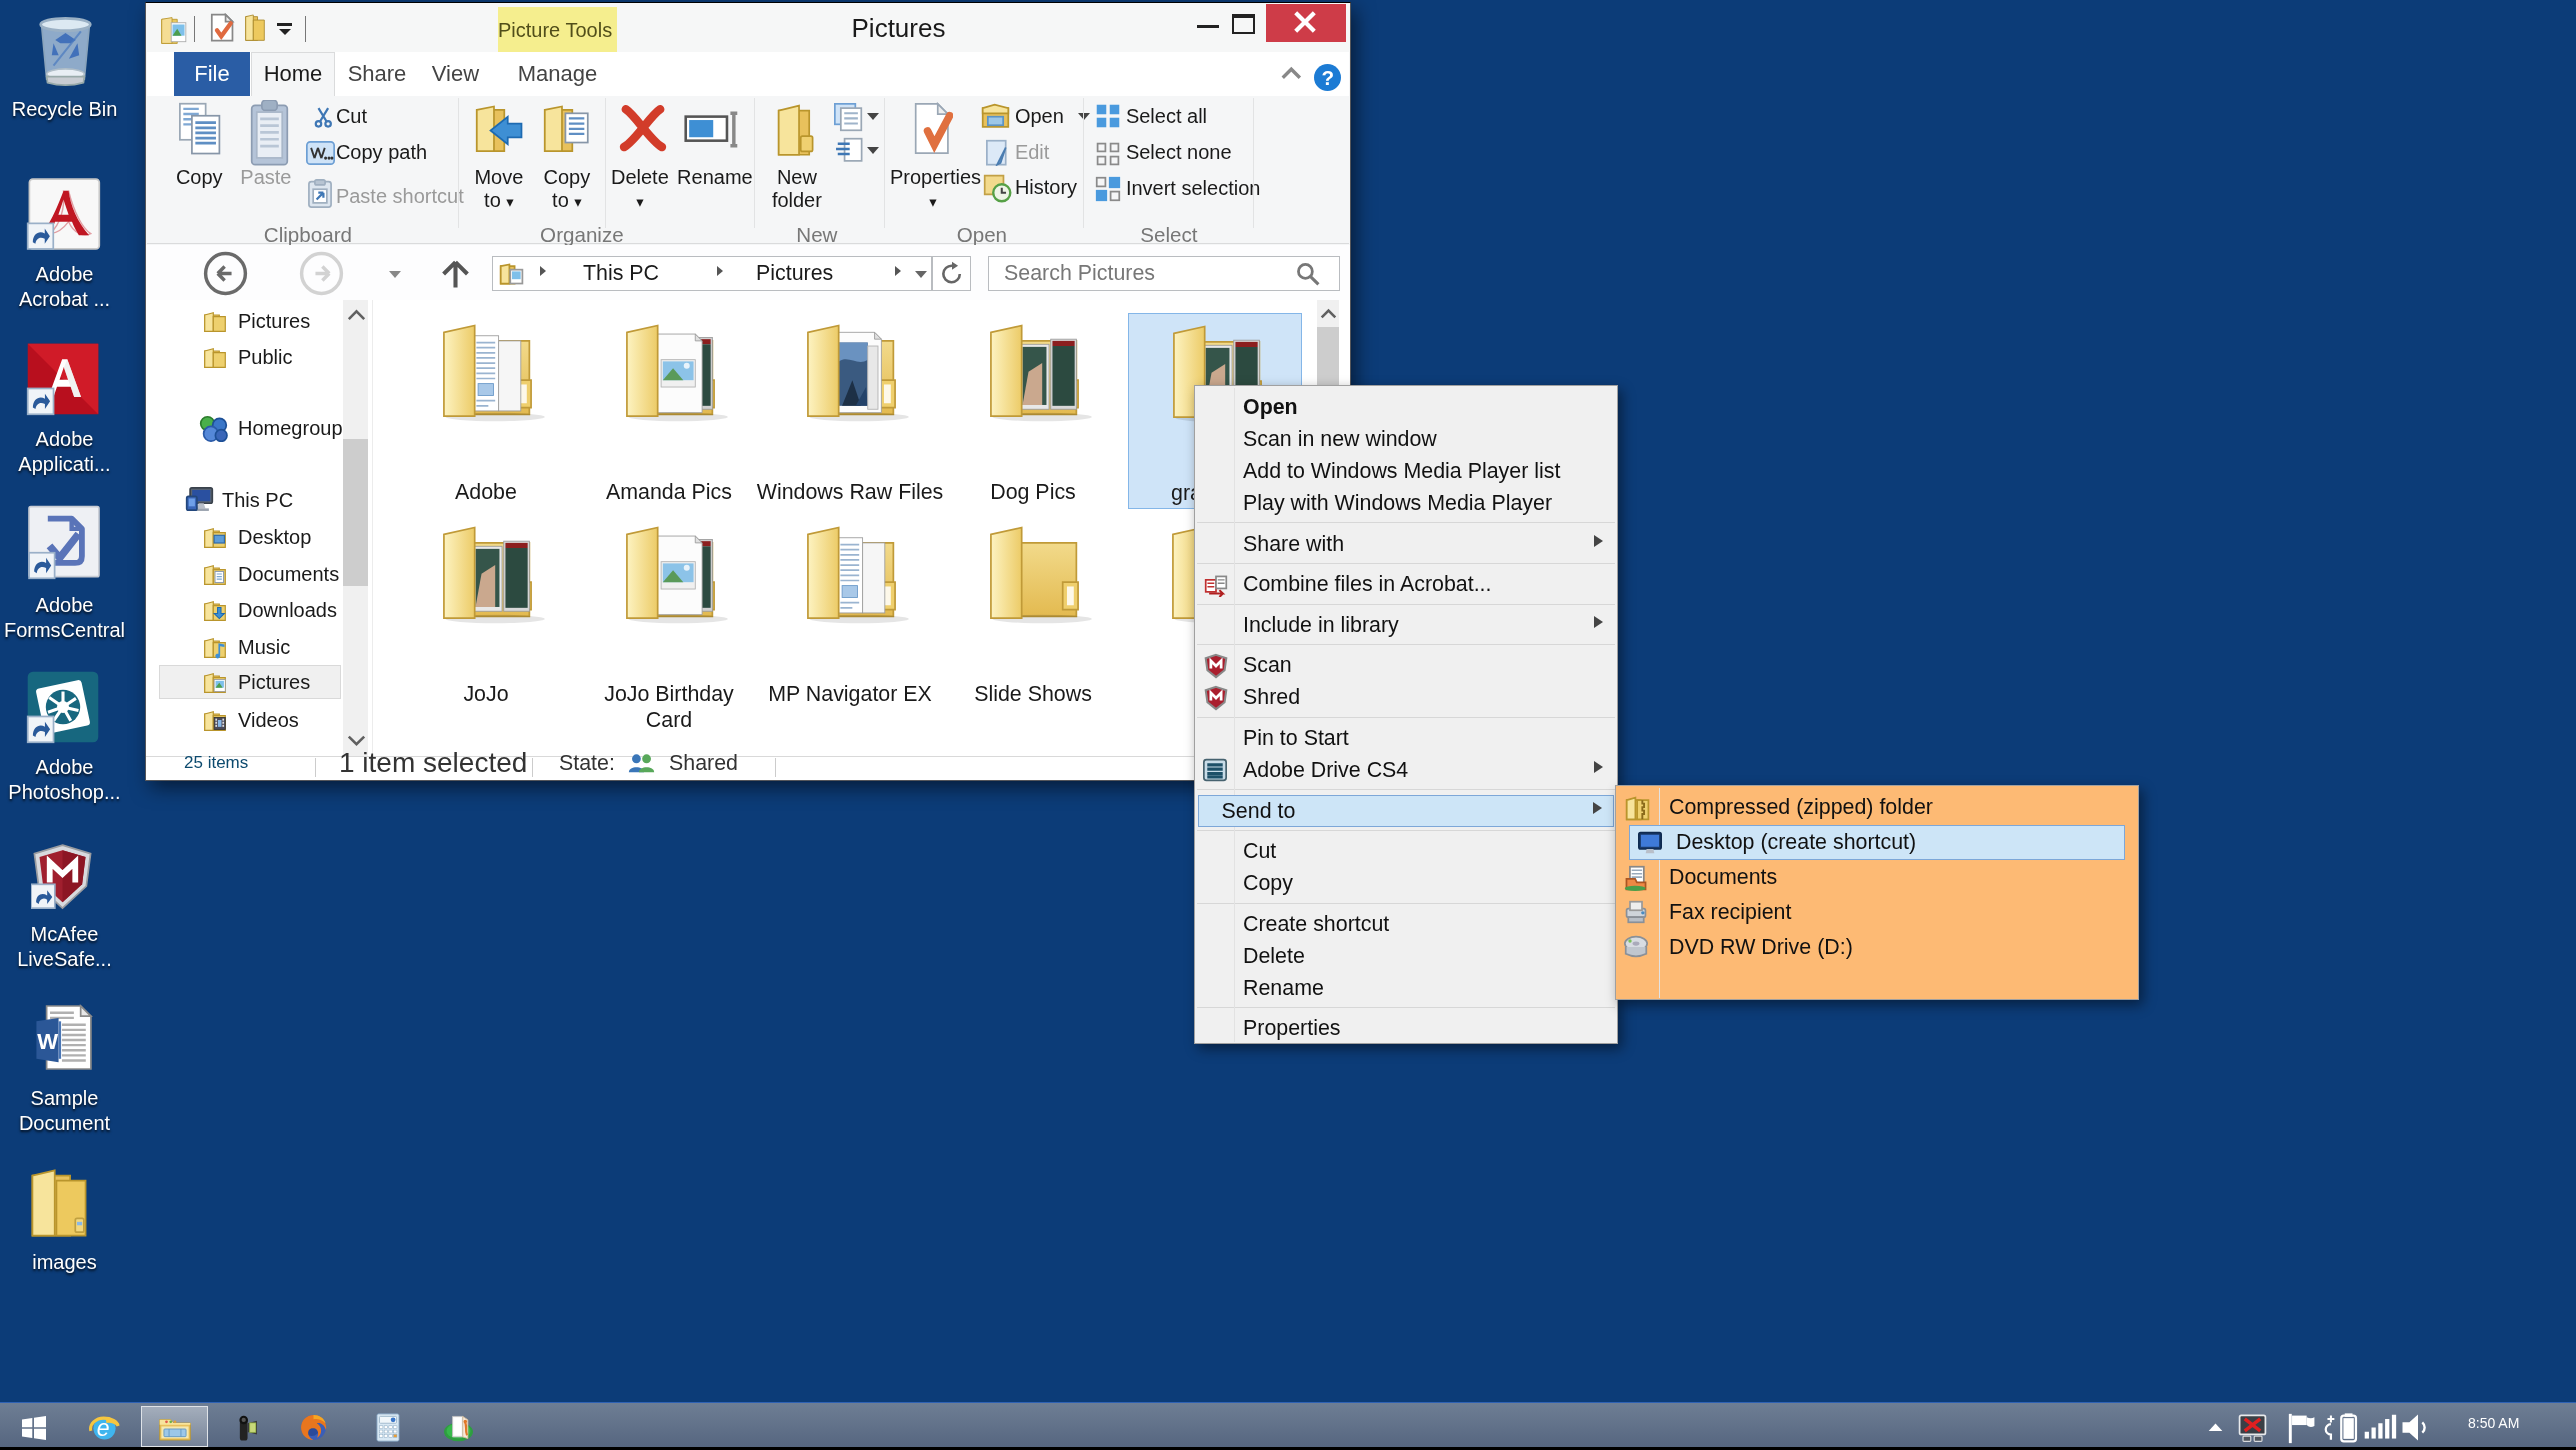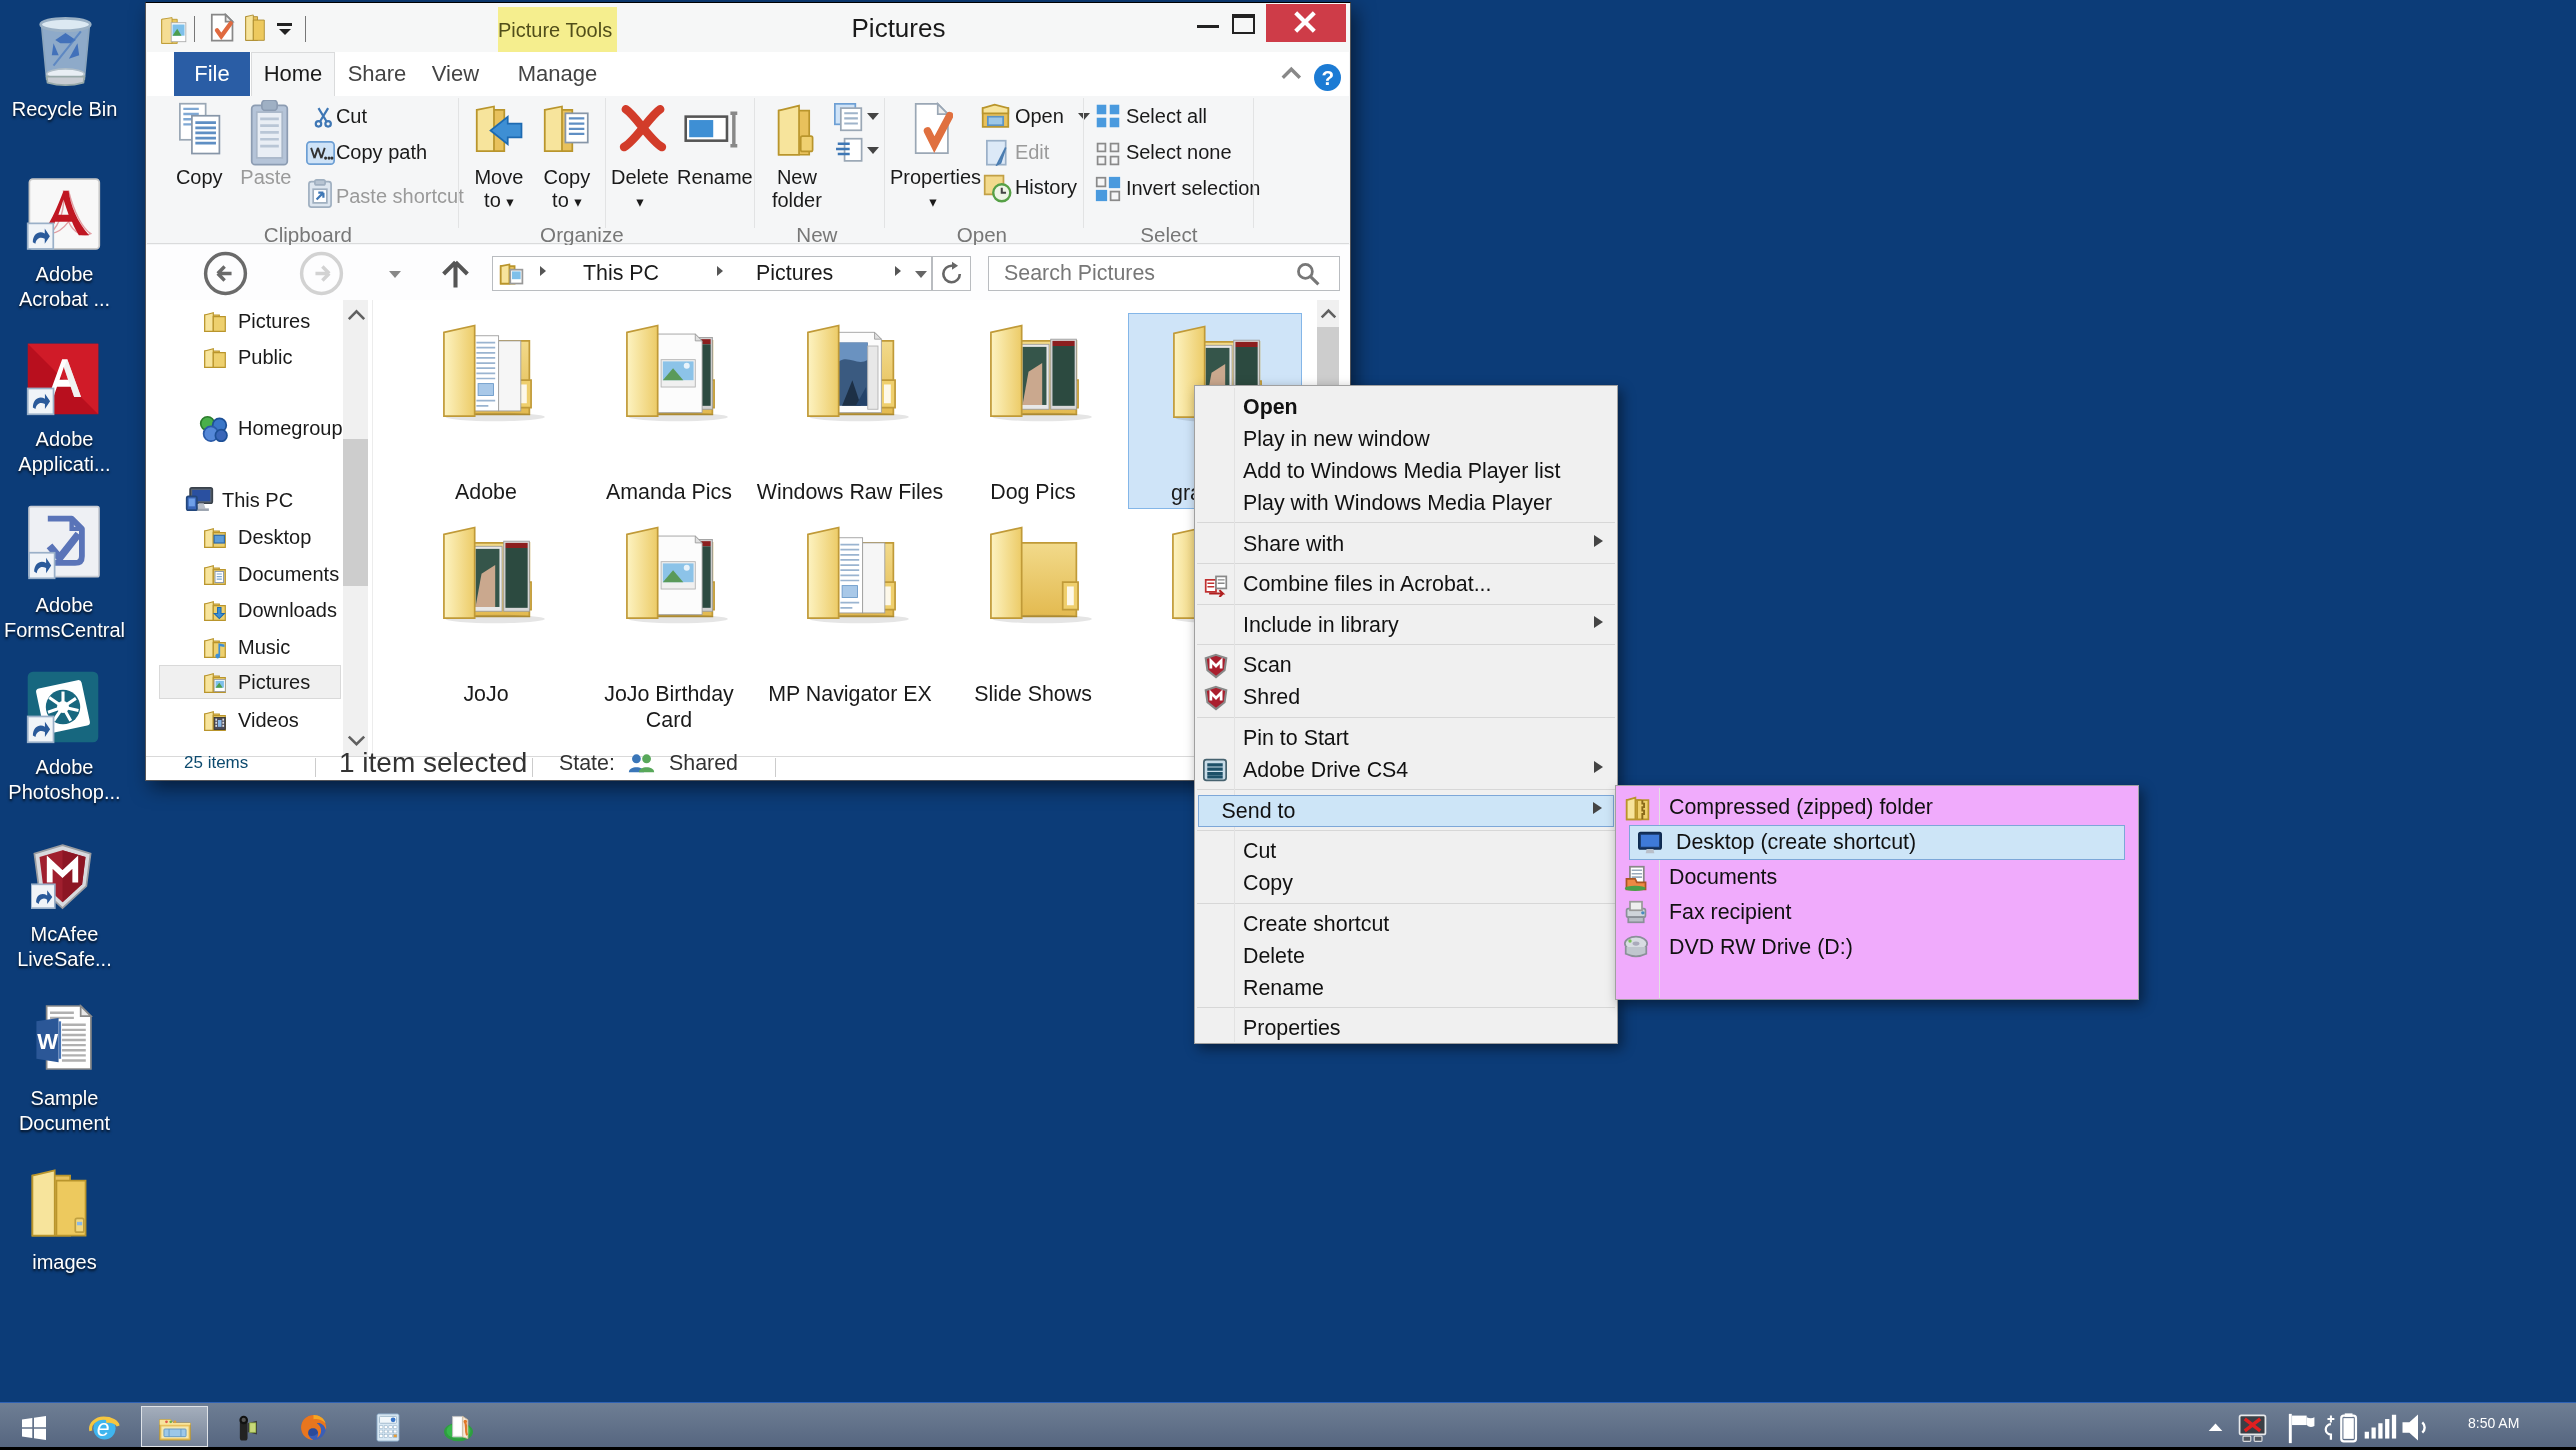--- a/index.html
+++ b/index.html
@@ -21,21 +21,21 @@
 
 .nav{position:absolute;font-size:20px;color:#1a1a1a;line-height:26px}
 
 .tile{position:absolute;width:174px;height:196px}
 .tlabel{position:absolute;top:166px;left:-17px;right:-17px;text-align:center;font-size:21.4px;color:#1a1a1a;line-height:26.6px}
 
 #cmenu{left:1194px;top:385px;width:424px;height:659px;background:#f0f0f0;border:0.9px solid #a0a0a0;box-shadow:4.3px 5.1px 12px rgba(0,0,0,.45);padding-top:5.1px}
 .mi{position:relative;height:32px;line-height:32px;font-size:21.4px;color:#111;padding-left:48px}
 .msep{height:0.9px;background:#d7d7d7;margin:3.4px 1.7px 4.3px 1.7px}
 .arr{position:absolute;right:13.7px;top:6.9px;width:0;height:0;border-left:9.4px solid #444;border-top:6.9px solid transparent;border-bottom:6.9px solid transparent}
-#smenu{left:1615px;top:785px;width:524px;height:215px;background:#f0abfc;border:0.9px solid #a0a0a0;box-shadow:4.3px 5.1px 12px rgba(0,0,0,.45);padding-top:4.3px}
+#smenu{left:1615px;top:785px;width:524px;height:215px;background:#fdba74;border:0.9px solid #a0a0a0;box-shadow:4.3px 5.1px 12px rgba(0,0,0,.45);padding-top:4.3px}
 .si{position:relative;height:35px;line-height:34px;font-size:21.4px;color:#111;padding-left:53px}
 
 #tbar{left:0;top:1402px;width:2576px;height:45px;background:linear-gradient(#6e7e94,#566680);border-top:1.7px solid #2f62b4}
 #tblack{left:0;top:1447px;width:2576px;height:2.6px;background:#000}
 .clock{position:absolute;color:#fff;font-size:14px}
 </style>
 </head>
 <body>
 <svg width="0" height="0" style="position:absolute">
   <defs>
@@ -618,21 +618,21 @@
     <circle cx="12" cy="4" r="2.6" fill="#58a85a"></circle>
       <path d="M7.5 12 C7.5 8 16.5 8 16.5 12 Z" fill="#58a85a"></path>
   </svg>
   <div class="ab" style="left:523px;top:749px;font-size:21.4px;color:#333;line-height:22px">Shared</div>
   <div class="ab" style="left:629px;top:755px;width:0.9px;height:19px;background:#ccc"></div>
 </div>
 
 <div id="cmenu" class="ab">
   <div class="ab" style="left:39px;top:1.7px;width:0.9px;height:654px;background:#e2e2e2"></div>
   <div class="mi" style="font-weight:bold">Open</div>
-  <div class="mi">Play in new window</div>
+  <div class="mi">Scan in new window</div>
   <div class="mi">Add to Windows Media Player list</div>
   <div class="mi">Play with Windows Media Player</div>
   <div class="msep"></div>
   <div class="mi">Share with<span class="arr"></span></div>
   <div class="msep"></div>
   <div class="mi"><svg class="ab" style="left:8.6px;top:4.3px" width="24" height="24" viewBox="0 0 14 14">
         <rect x="1" y="4" width="6" height="7" fill="#fff" stroke="#c03030"></rect>
         <path d="M2 6h4M2 8h4" stroke="#c03030" stroke-width=".8"></path>
         <rect x="7" y="2" width="6" height="7" fill="#fff" stroke="#888"></rect>
         <path d="M8 4h4M8 6h4" stroke="#888" stroke-width=".8"></path>

